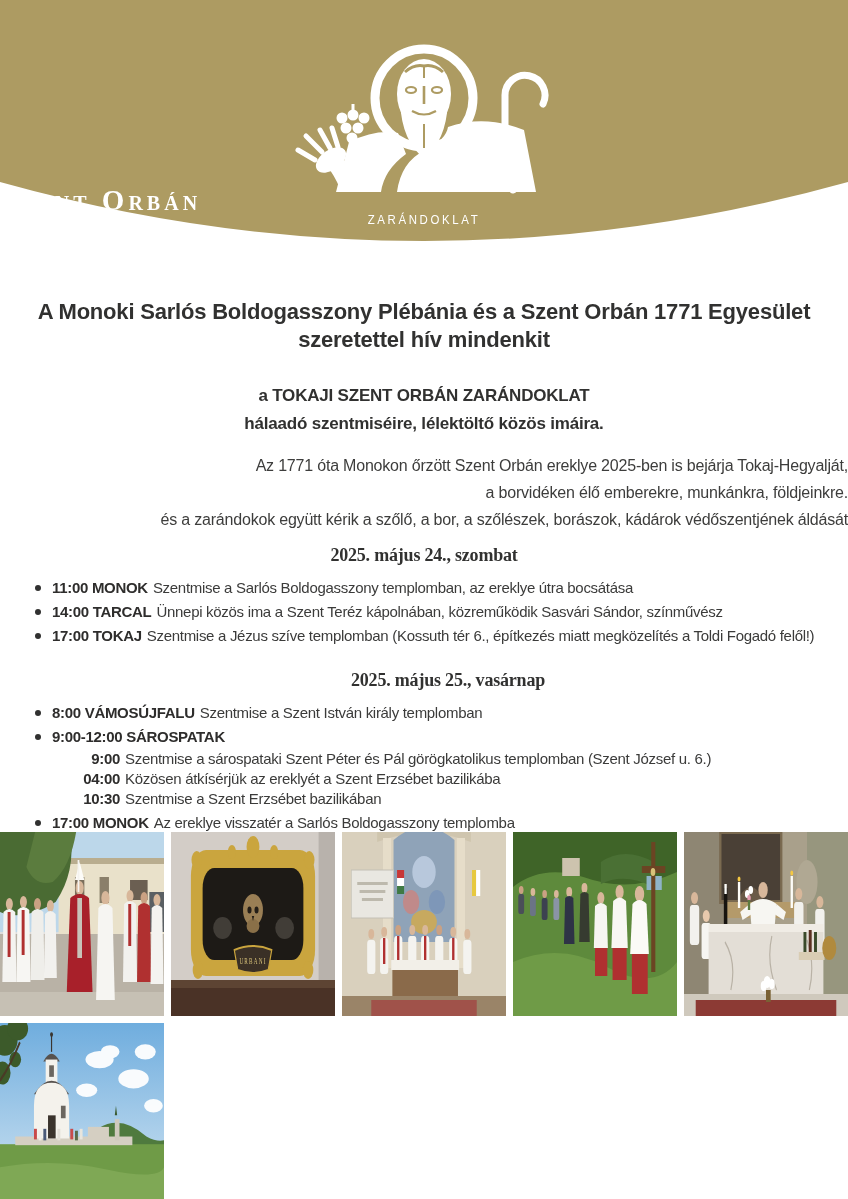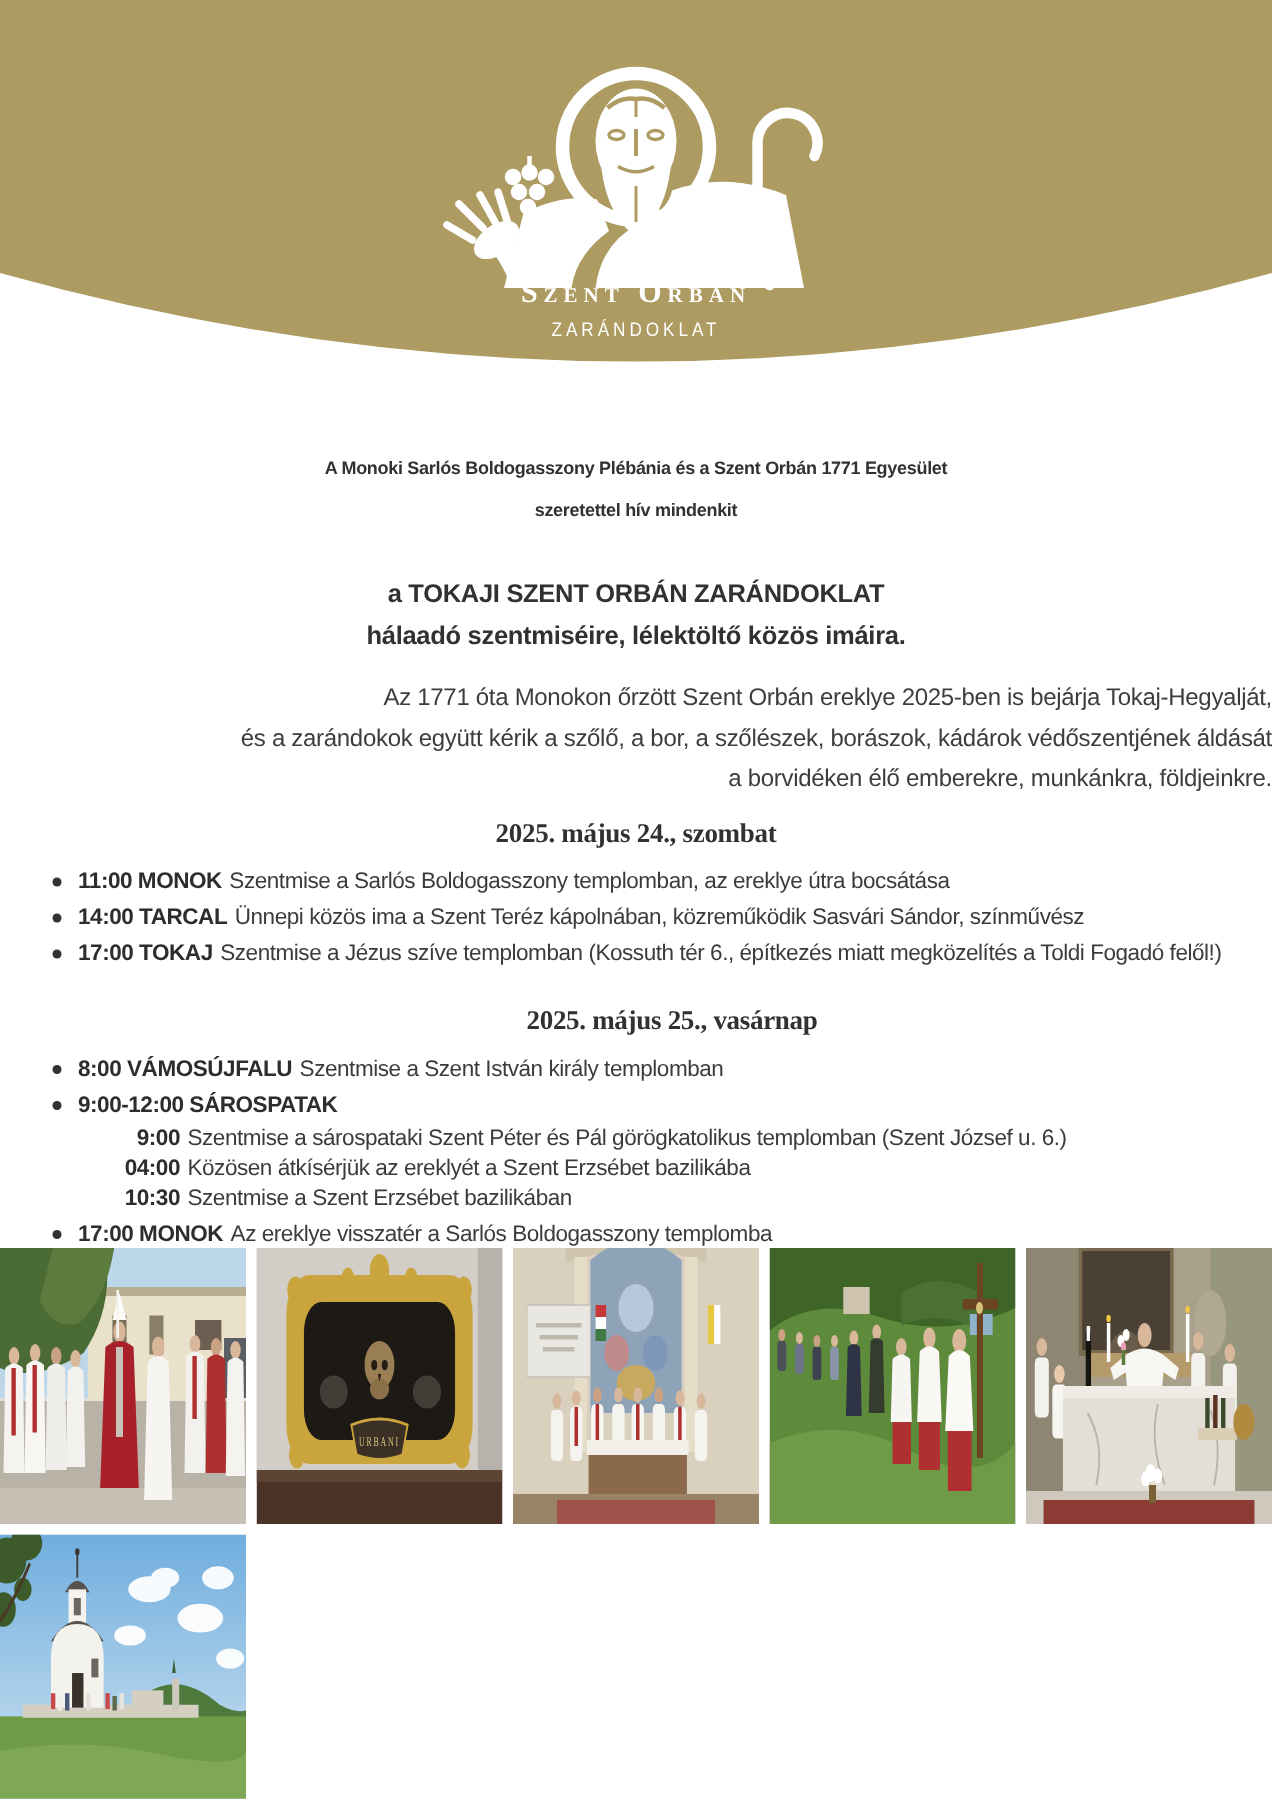--- a/index.html
+++ b/index.html
@@ -9,34 +9,34 @@
     font-family:"Liberation Sans",sans-serif;
     color:#3b3b3a;
     position:relative;
     overflow:hidden;
   }
   
   .header{position:relative;height:250px;}
   .header svg{position:absolute;top:0;left:0;display:block;}
   .logo-title{
     position:absolute;top:184px;left:0;width:848px;
-    text-align:center;color:#ffffff;
+    text-align:left;color:#ffffff;
     font-family:"Liberation Serif",serif;
     font-variant:small-caps;font-weight:700;
-    font-size:20px;letter-spacing:4px;
+    font-size:29px;letter-spacing:4px;
   }
   .logo-subtitle{
     position:absolute;top:212px;left:0;width:848px;
     text-align:center;color:#ffffff;
     font-size:13px;letter-spacing:3px;font-weight:400;
     transform:scaleX(.88);
   }
   
   .center{text-align:center;}
-  .intro{margin-top:48px;font-size:12px;font-weight:700;line-height:28px;color:#313130;letter-spacing:-0.2px;}
+  .intro{margin-top:48px;font-size:22px;font-weight:700;line-height:28px;color:#313130;letter-spacing:-0.2px;}
   .invite{margin-top:28px;font-size:17px;font-weight:700;line-height:28px;color:#313130;letter-spacing:-0.2px;}
   .description{margin-top:14px;font-size:16px;line-height:27px;color:#3d3d3c;letter-spacing:-0.2px;text-align:right;}
   .day-heading{font-size:18px;font-weight:700;color:#313130;letter-spacing:-0.2px;font-family:Liberation Serif, serif;}
   .dh1{margin-top:12px;}
   .dh2{margin-top:22px;padding-left:48px;}
   
   .sched{list-style:none;margin:10px 0 0 0;padding:0 0 0 52px;font-size:15px;line-height:24px;letter-spacing:-0.3px;}
   .sched li{position:relative;}
   .sched li::before{
     content:"";position:absolute;left:-17px;top:9px;width:6px;height:6px;border-radius:50%;background:#313130;
@@ -105,22 +105,22 @@
   <div>szeretettel hív mindenkit</div>
 </div>
 
 <div class="invite center">
   <div>a TOKAJI SZENT ORBÁN ZARÁNDOKLAT</div>
   <div>hálaadó szentmiséire, lélektöltő közös imáira.</div>
 </div>
 
 <div class="description center">
   <div>Az 1771 óta Monokon őrzött Szent Orbán ereklye 2025-ben is bejárja Tokaj-Hegyalját,</div>
+  <div>a borvidéken élő emberekre, munkánkra, földjeinkre.</div>
   <div>és a zarándokok együtt kérik a szőlő, a bor, a szőlészek, borászok, kádárok védőszentjének áldását</div>
-  <div>a borvidéken élő emberekre, munkánkra, földjeinkre.</div>
 </div>
 
 <div class="day-heading dh1 center">2025. május 24., szombat</div>
 
 <ul class="sched">
   <li><b>11:00 MONOK</b><span>Szentmise a Sarlós Boldogasszony templomban, az ereklye útra bocsátása</span></li>
   <li><b>14:00 TARCAL</b><span>Ünnepi közös ima a Szent Teréz kápolnában, közreműködik Sasvári Sándor, színművész</span></li>
   <li><b>17:00 TOKAJ</b><span>Szentmise a Jézus szíve templomban (Kossuth tér 6., építkezés miatt megközelítés  a Toldi Fogadó felől!)</span></li>
 </ul>
 

